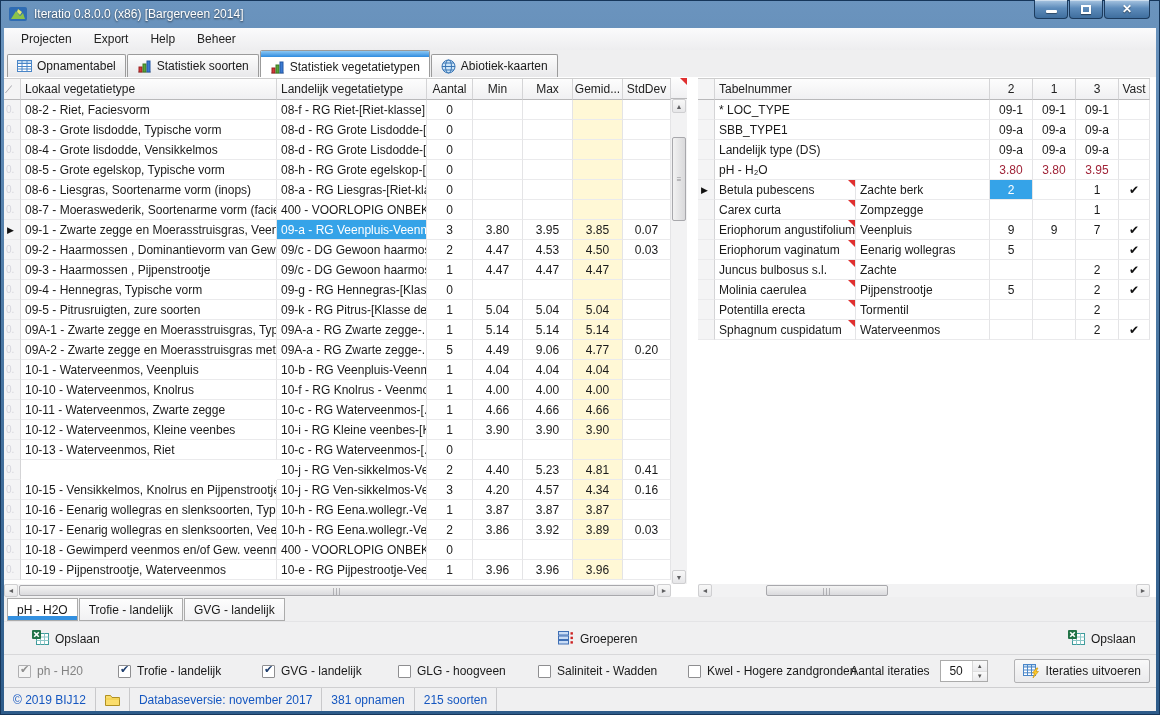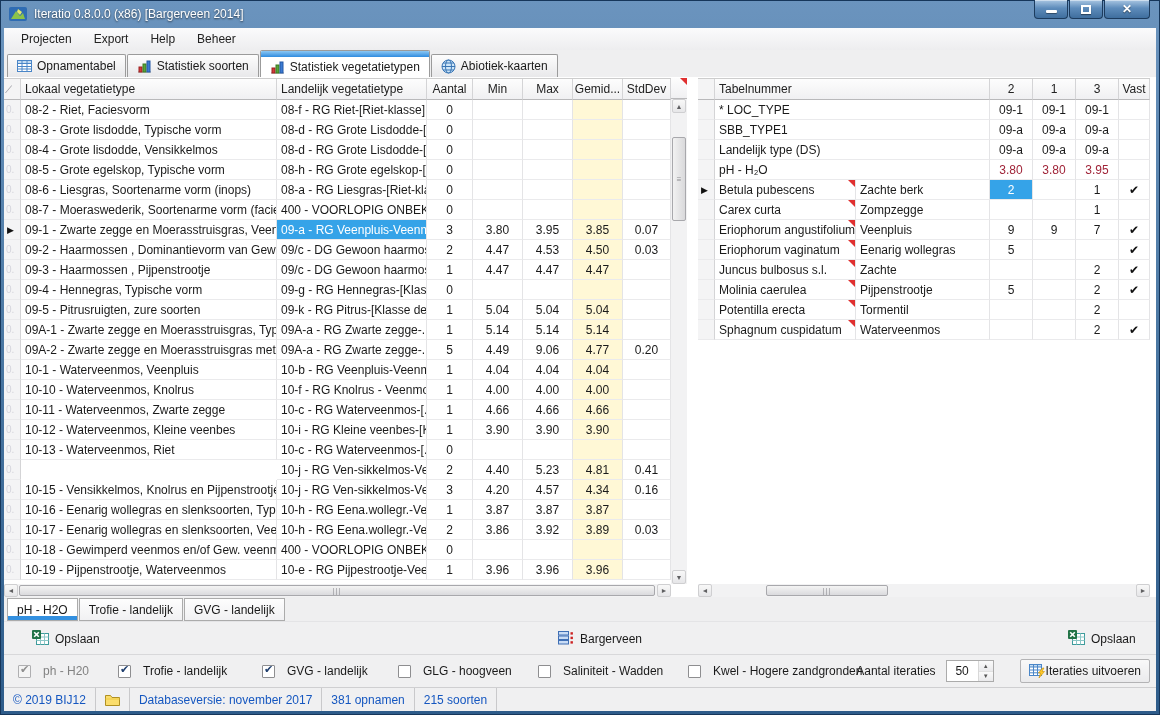--- a/index.html
+++ b/index.html
@@ -65,33 +65,33 @@
   
   .btabs { position:absolute; top:569px; left:0; right:0; height:24px; background:#EFEFF0; display:flex; align-items:flex-end; padding-left:3px; }
   .btab { height:23px; padding:0 9px; display:flex; align-items:center; margin-right:1px; position:relative;
           border:1px solid #ABABAB; background:linear-gradient(#FDFDFD,#F1F1F3); }
   .btab.active { background:#fff; }
   .btab.active::after { content:''; position:absolute; left:0; right:0; bottom:0; height:4px; background:#3390E0; }
   
   .buttons { position:absolute; top:593px; left:0; right:0; height:34px; background:#F0F0F1; border-top:1px solid #E4E4E6; border-bottom:1px solid #D8D8DA; }
   .toolbtn { position:absolute; top:6px; height:22px; display:flex; align-items:center; gap:6px; padding:0 4px; }
   .checks { position:absolute; top:627px; left:0; right:0; height:32px; background:#F0F0F1; }
-  .cb { position:absolute; top:9px; display:flex; align-items:center; gap:12px; }
+  .cb { position:absolute; top:9px; display:flex; align-items:center; gap:6px; }
   .cbbox { width:13px; height:13px; background:#fff; border:1px solid #8E8E90; border-radius:1px; position:relative; }
   .cbbox.checked::after { content:'✔'; position:absolute; top:-3px; left:1px; font-size:11px; color:#203F6E; }
   .cbbox.dis { background:#F4F4F4; border-color:#AFAFB1; }
   .cbbox.dis::after { color:#8F8F8F; }
   .cb.dis .cblabel { color:#828282; }
   .iter { position:absolute; top:0; right:6px; height:100%; display:flex; align-items:center; }
   .spin { width:48px; height:22px; border:1px solid #ABABAB; background:#fff; display:flex; margin-left:10px; }
   .spinval { flex:1; display:flex; align-items:center; justify-content:center; }
   .spinbtns { width:15px; display:flex; flex-direction:column; border-left:1px solid #D8D8D8; }
   .su,.sd { flex:1; display:flex; align-items:center; justify-content:center; font-size:6px; color:#555; background:linear-gradient(#FAFAFA,#EAEAEC); }
   .su { border-bottom:1px solid #E0E0E0; }
-  .runbtn { height:24px; margin-left:26px; padding:0 8px; display:flex; align-items:center; 
+  .runbtn { height:24px; margin-left:26px; padding:0 8px; display:flex; align-items:center; gap:6px;
             border:1px solid #B3B3B5; border-radius:2px; background:linear-gradient(#F9F9F9,#EAEAEC); }
   
   .statusbar { position:absolute; top:659px; left:0; right:0; height:24px; background:#F0F0F1; border-top:1px solid #CFCFD1; display:flex; align-items:stretch; color:#1557C0; }
   .seg { display:flex; align-items:center; gap:6px; padding:0 9px; border-right:1px solid #C9C9CB; white-space:nowrap; }
 </style>
 </head>
 <body>
 
 <div class="window">
   <div class="titlebar">
@@ -635,21 +635,21 @@
       </div>
       <div class="toolbtn" style="left:550px;">
         <span><svg width="16" height="14" viewBox="0 0 16 14">
               <rect x="0.5" y="0.5" width="10" height="3.5" fill="#C9DCF5" stroke="#3F6FB5"></rect>
               <rect x="0.5" y="5" width="10" height="3.5" fill="#C9DCF5" stroke="#3F6FB5"></rect>
               <rect x="0.5" y="9.5" width="10" height="3.5" fill="#C9DCF5" stroke="#3F6FB5"></rect>
               <rect x="12.5" y="1.2" width="2.4" height="2.4" fill="#CC2222"></rect>
               <rect x="12.5" y="5.7" width="2.4" height="2.4" fill="#CC2222"></rect>
               <rect x="12.5" y="10.2" width="2.4" height="2.4" fill="#CC2222"></rect>
             </svg></span>
-        <span>Bargerveen</span>
+        <span>Groeperen</span>
       </div>
       <div class="toolbtn" style="left:1060px;">
         <span><svg width="17" height="16" viewBox="0 0 17 16">
               <rect x="4.5" y="3.5" width="12" height="11" fill="#fff" stroke="#3E9C9C"></rect>
               <path d="M4.5 7 H16.5 M4.5 10.5 H16.5 M8.5 3.5 V14.5 M12.5 3.5 V14.5" stroke="#8CC6C6" fill="none"></path>
               <rect x="0" y="0" width="9" height="9" rx="1" fill="#217346"></rect>
               <path d="M2.2 2.2 L6.8 6.8 M6.8 2.2 L2.2 6.8" stroke="#fff" stroke-width="1.6"></path>
             </svg></span>
         <span>Opslaan</span>
       </div>

